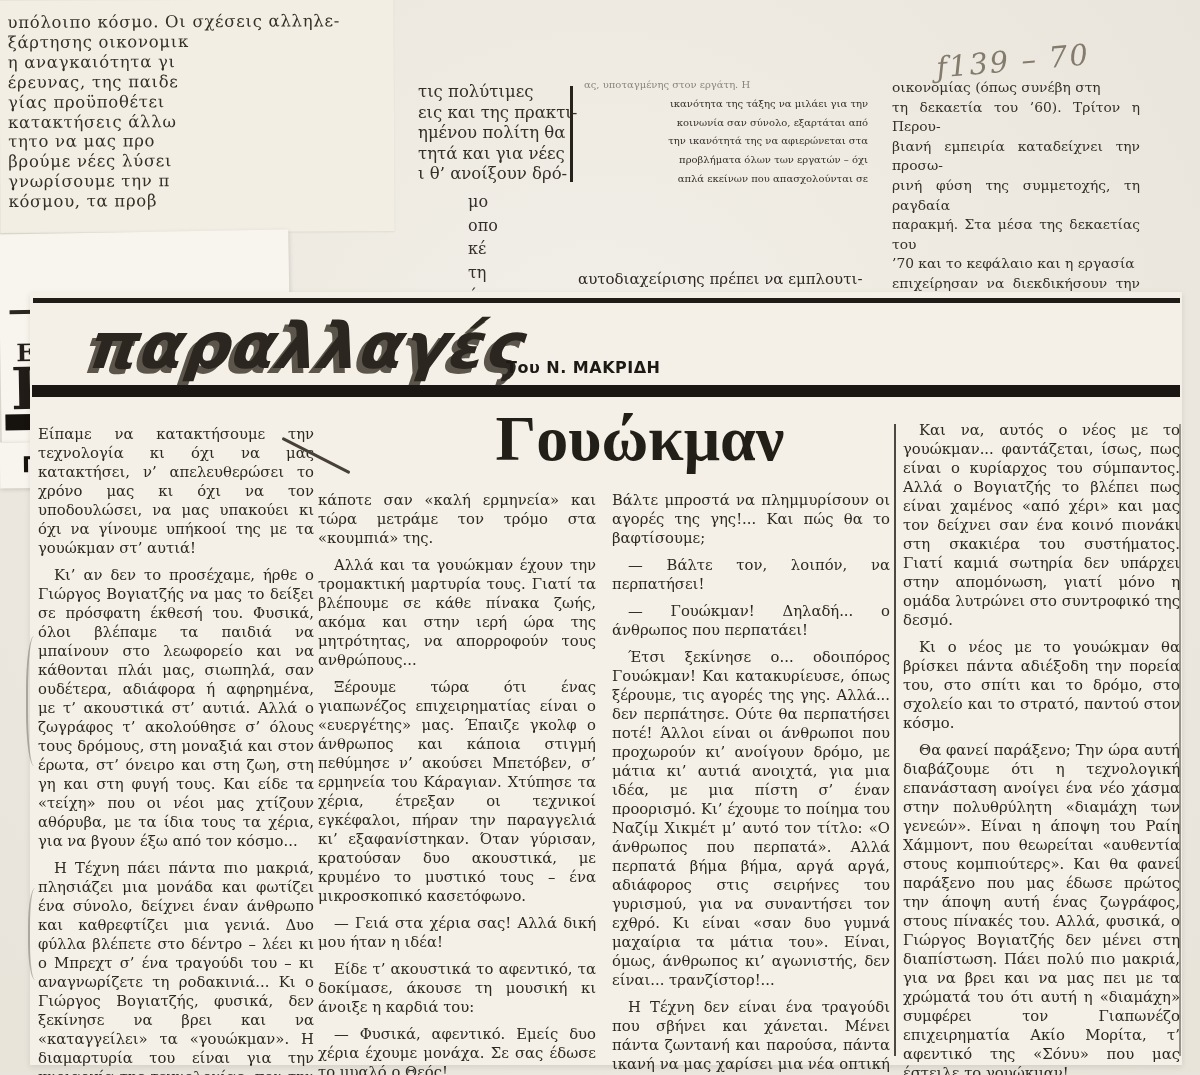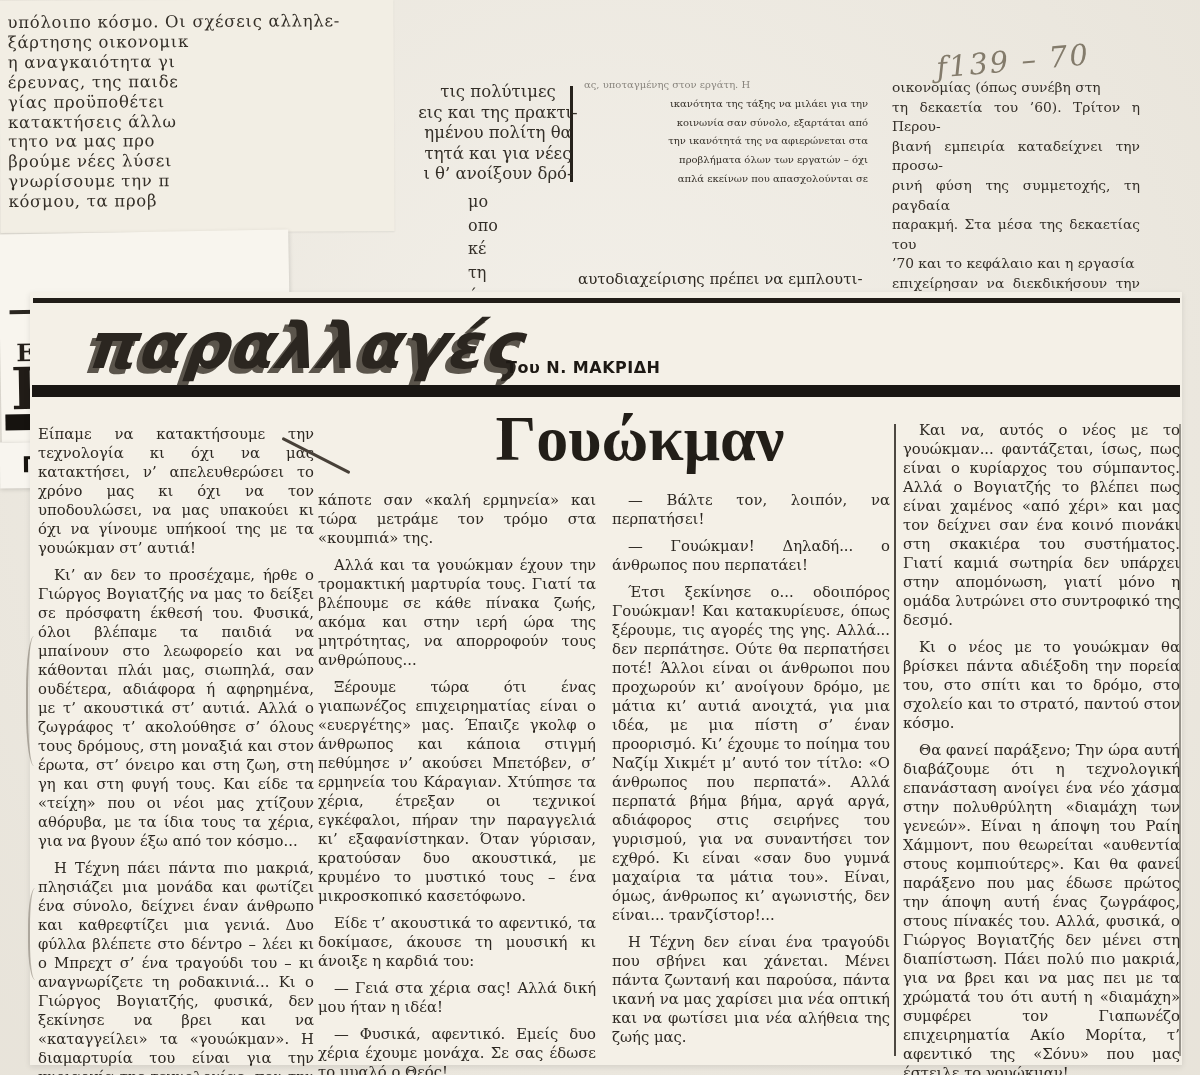--- a/index.html
+++ b/index.html
@@ -12,21 +12,21 @@
   
   .pc-topleft{left:33px;top:80px;width:394px;height:232px;background:#f2eee4;transform:rotate(-0.3deg);overflow:hidden;box-shadow:0 1px 2px rgba(0,0,0,.07);}
   .frag-topleft{position:absolute;left:8px;top:12px;width:560px;font-size:16.5px;line-height:19.9px;letter-spacing:.7px;}
   
   .pc-masthead{left:167px;top:92px;width:290px;height:208px;background:#f8f5ee;transform:rotate(-1deg);box-shadow:0 2px 5px rgba(0,0,0,.18);z-index:3;}
   .mast-rule-thin{position:absolute;left:10px;top:76px;width:266px;height:4px;background:#2a2620;}
   .mast-top{position:absolute;left:16px;top:104px;font-weight:bold;font-size:24px;letter-spacing:1px;color:#241f1a;font-family:"DejaVu Serif",serif;}
   .mast-main{position:absolute;left:10px;top:126px;font-weight:bold;font-size:58px;line-height:1;letter-spacing:2px;color:#211c17;font-family:"DejaVu Serif",serif;}
   .mast-rule-thick{position:absolute;left:4px;top:180px;width:278px;height:16px;background:#16130f;}
   
-  .frag-mid{left:418px;top:82px;width:160px;font-size:16.5px;line-height:20.5px;text-align:center;z-index:1;}
+  .frag-mid{left:418px;top:82px;width:160px;font-size:16.5px;line-height:20.5px;text-align:left;z-index:1;}
   .frag-sliver{left:468px;top:190px;width:54px;font-size:16px;line-height:23.5px;z-index:1;}
   
   .frag-center{left:584px;top:76px;width:284px;font-size:10px;line-height:18.7px;}
   .fade{opacity:.55;}
   .vrule1{left:570px;top:86px;width:3px;height:96px;background:#26221c;}
   
   .pc-date{left:462px;top:222px;width:400px;height:46px;background:#f8f5ef;transform:rotate(-0.7deg);box-shadow:0 1px 4px rgba(0,0,0,.16);z-index:5;}
   .date-text{position:absolute;left:22px;top:10px;font-family:"DejaVu Sans",sans-serif;font-weight:bold;font-size:22px;color:#17140f;letter-spacing:.5px;}
   .page-num{position:absolute;left:336px;top:5px;font-family:"DejaVu Sans",sans-serif;font-weight:bold;font-size:30px;color:#17140f;}
   .below-date{left:578px;top:270px;width:290px;font-size:15px;color:#2e2922;z-index:2;}
@@ -127,27 +127,28 @@
   <div class="col col1">
     <p class="flush">Είπαμε να κατακτήσουμε την τεχνολογία κι όχι να μας κατακτήσει, ν’ απελευθερώσει το χρόνο μας κι όχι να τον υποδουλώσει, να μας υπακούει κι όχι να γίνουμε υπήκοοί της με τα γουώκμαν στ’ αυτιά!</p>
     <p>Κι’ αν δεν το προσέχαμε, ήρθε ο Γιώργος Βογιατζής να μας το δείξει σε πρόσφατη έκθεσή του. Φυσικά, όλοι βλέπαμε τα παιδιά να μπαίνουν στο λεωφορείο και να κάθονται πλάι μας, σιωπηλά, σαν ουδέτερα, αδιάφορα ή αφηρημένα, με τ’ ακουστικά στ’ αυτιά. Αλλά ο ζωγράφος τ’ ακολούθησε σ’ όλους τους δρόμους, στη μοναξιά και στον έρωτα, στ’ όνειρο και στη ζωη, στη γη και στη φυγή τους. Και είδε τα «τείχη» που οι νέοι μας χτίζουν αθόρυβα, με τα ίδια τους τα χέρια, για να βγουν έξω από τον κόσμο...</p>
     <p>Η Τέχνη πάει πάντα πιο μακριά, πλησιάζει μια μονάδα και φωτίζει ένα σύνολο, δείχνει έναν άνθρωπο και καθρεφτίζει μια γενιά. Δυο φύλλα βλέπετε στο δέντρο – λέει κι ο Μπρεχτ σ’ ένα τραγούδι του – κι αναγνωρίζετε τη ροδακινιά... Κι ο Γιώργος Βογιατζής, φυσικά, δεν ξεκίνησε να βρει και να «καταγγείλει» τα «γουώκμαν». Η διαμαρτυρία του είναι για την κυριαρχία της τεχνολογίας, που την υποδεχτήκαμε</p>
   </div>
 
   <div class="col col2">
     <p class="flush">κάποτε σαν «καλή ερμηνεία» και τώρα μετράμε τον τρόμο στα «κουμπιά» της.</p>
     <p>Αλλά και τα γουώκμαν έχουν την τρομακτική μαρτυρία τους. Γιατί τα βλέπουμε σε κάθε πίνακα ζωής, ακόμα και στην ιερή ώρα της μητρότητας, να απορροφούν τους ανθρώπους...</p>
     <p>Ξέρουμε τώρα ότι ένας γιαπωνέζος επιχειρηματίας είναι ο «ευεργέτης» μας. Έπαιζε γκολφ ο άνθρωπος και κάποια στιγμή πεθύμησε ν’ ακούσει Μπετόβεν, σ’ ερμηνεία του Κάραγιαν. Χτύπησε τα χέρια, έτρεξαν οι τεχνικοί εγκέφαλοι, πήραν την παραγγελιά κι’ εξαφανίστηκαν. Όταν γύρισαν, κρατούσαν δυο ακουστικά, με κρυμένο το μυστικό τους – ένα μικροσκοπικό κασετόφωνο.</p>
+    <p>— Γειά στα χέρια σας! Αλλά δική μου ήταν η ιδέα!</p>
     <p>Είδε τ’ ακουστικά το αφεντικό, τα δοκίμασε, άκουσε τη μουσική κι άνοιξε η καρδιά του:</p>
-    <p>— Γειά στα χέρια σας! Αλλά δική μου ήταν η ιδέα!</p>
     <p>— Φυσικά, αφεντικό. Εμείς δυο χέρια έχουμε μονάχα. Σε σας έδωσε το μυαλό ο Θεός!</p>
 
   </div>
 
   <div class="col col3">
+    <p class="flush">Βάλτε μπροστά να πλημμυρίσουν οι αγορές της γης!... Και πώς θα το βαφτίσουμε;</p>
     <p>— Βάλτε τον, λοιπόν, να περπατήσει!</p>
     <p>— Γουώκμαν! Δηλαδή... ο άνθρωπος που περπατάει!</p>
     <p>Έτσι ξεκίνησε ο... οδοιπόρος Γουώκμαν! Και κατακυρίευσε, όπως ξέρουμε, τις αγορές της γης. Αλλά... δεν περπάτησε. Ούτε θα περπατήσει ποτέ! Άλλοι είναι οι άνθρωποι που προχωρούν κι’ ανοίγουν δρόμο, με μάτια κι’ αυτιά ανοιχτά, για μια ιδέα, με μια πίστη σ’ έναν προορισμό. Κι’ έχουμε το ποίημα του Ναζίμ Χικμέτ μ’ αυτό τον τίτλο: «Ο άνθρωπος που περπατά». Αλλά περπατά βήμα βήμα, αργά αργά, αδιάφορος στις σειρήνες του γυρισμού, για να συναντήσει τον εχθρό. Κι είναι «σαν δυο γυμνά μαχαίρια τα μάτια του». Είναι, όμως, άνθρωπος κι’ αγωνιστής, δεν είναι... τρανζίστορ!...</p>
     <p>Η Τέχνη δεν είναι ένα τραγούδι που σβήνει και χάνεται. Μένει πάντα ζωντανή και παρούσα, πάντα ικανή να μας χαρίσει μια νέα οπτική και να φωτίσει μια νέα αλήθεια της ζωής μας.</p>
   </div>
 
   <div class="col col4">
     <p>Και να, αυτός ο νέος με το γουώκμαν... φαντάζεται, ίσως, πως είναι ο κυρίαρχος του σύμπαντος. Αλλά ο Βογιατζής το βλέπει πως είναι χαμένος «από χέρι» και μας τον δείχνει σαν ένα κοινό πιονάκι στη σκακιέρα του συστήματος. Γιατί καμιά σωτηρία δεν υπάρχει στην απομόνωση, γιατί μόνο η ομάδα λυτρώνει στο συντροφικό της δεσμό.</p>
     <p>Κι ο νέος με το γουώκμαν θα βρίσκει πάντα αδιέξοδη την πορεία του, στο σπίτι και το δρόμο, στο σχολείο και το στρατό, παντού στον κόσμο.</p>
     <p>Θα φανεί παράξενο; Την ώρα αυτή διαβάζουμε ότι η τεχνολογική επανάσταση ανοίγει ένα νέο χάσμα στην πολυθρύλητη «διαμάχη των γενεών». Είναι η άποψη του Ραίη Χάμμοντ, που θεωρείται «αυθεντία στους κομπιούτερς». Και θα φανεί παράξενο που μας έδωσε πρώτος την άποψη αυτή ένας ζωγράφος, στους πίνακές του. Αλλά, φυσικά, ο Γιώργος Βογιατζής δεν μένει στη διαπίστωση. Πάει πολύ πιο μακριά, για να βρει και να μας πει με τα χρώματά του ότι αυτή η «διαμάχη» συμφέρει τον Γιαπωνέζο επιχειρηματία Ακίο Μορίτα, τ’ αφεντικό της «Σόνυ» που μας έστειλε το γουώκμαν!...</p>

